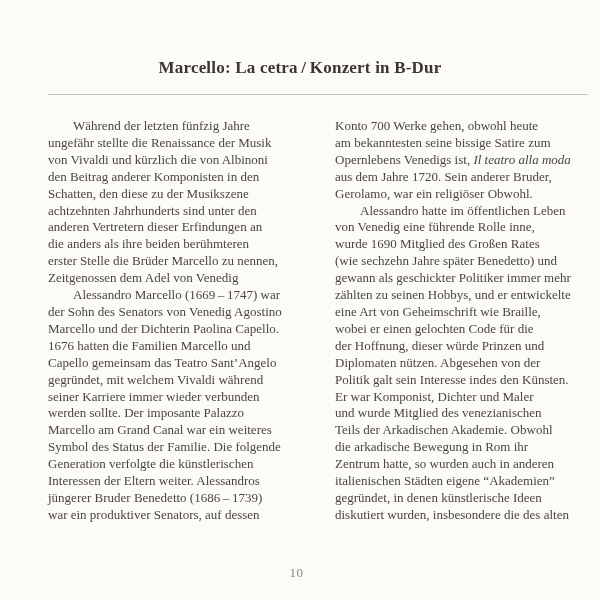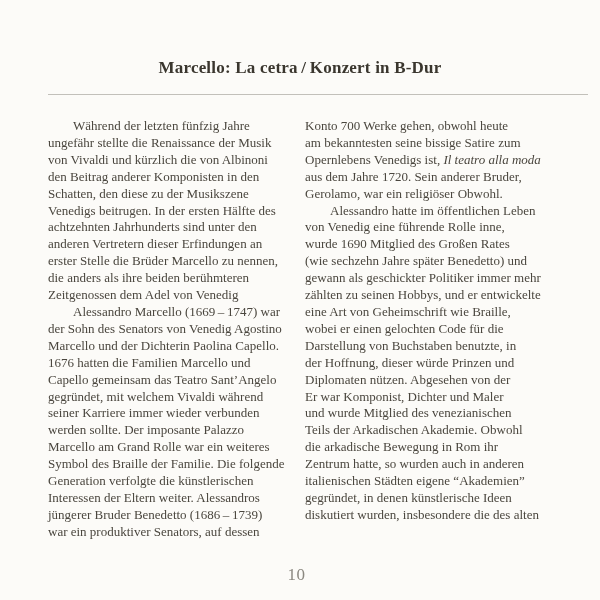--- a/index.html
+++ b/index.html
@@ -33,95 +33,95 @@
   }
   .rule{
     height:1px;
     background:var(--rule);
     margin:16px 12px 0 48px;
     width:540px;
   }
   .columns{
     display:flex;
     margin:23px 0 0 48px;
+    gap:30px;
   }
   .col{
     font-size:13px;
     line-height:16.9px;
   }
   .col.left{width:257px;}
   .col.right{width:253px;}
   .line{
     white-space:nowrap;
   }
   .line.indent{
     padding-left:25px;
   }
   .italic{font-style:italic;}
   .pagenum{
     position:absolute;
     left:0;right:7px;
     top:565px;
     text-align:center;
-    font-size:17px;
+    font-size:13px;
     color:var(--pagenum);
     letter-spacing:.5px;
   }
 </style>
 </head>
 <body>
 
 <div class="page">
   <h1 class="title">Marcello: La cetra / Konzert in B-Dur</h1>
   <div class="rule"></div>
   <div class="columns">
     <div class="col left" id="col-left">
         <div class="line indent"><span>Während der letzten fünfzig Jahre</span></div>
         <div class="line"><span>ungefähr stellte die Renaissance der Musik</span></div>
         <div class="line"><span>von Vivaldi und kürzlich die von Albinoni</span></div>
         <div class="line"><span>den Beitrag anderer Komponisten in den</span></div>
         <div class="line"><span>Schatten, den diese zu der Musikszene</span></div>
-        <div class="line"><span>Venedigs beitrugen. In der ersten Hälfte des</span></div>
         <div class="line"><span>achtzehnten Jahrhunderts sind unter den</span></div>
         <div class="line"><span>anderen Vertretern dieser Erfindungen an</span></div>
+        <div class="line"><span>die anders als ihre beiden berühmteren</span></div>
         <div class="line"><span>erster Stelle die Brüder Marcello zu nennen,</span></div>
-        <div class="line"><span>die anders als ihre beiden berühmteren</span></div>
         <div class="line"><span>Zeitgenossen dem Adel von Venedig</span></div>
         <div class="line indent"><span>Alessandro Marcello (1669 – 1747) war</span></div>
         <div class="line"><span>der Sohn des Senators von Venedig Agostino</span></div>
         <div class="line"><span>Marcello und der Dichterin Paolina Capello.</span></div>
         <div class="line"><span>1676 hatten die Familien Marcello und</span></div>
         <div class="line"><span>Capello gemeinsam das Teatro Sant’Angelo</span></div>
         <div class="line"><span>gegründet, mit welchem Vivaldi während</span></div>
         <div class="line"><span>seiner Karriere immer wieder verbunden</span></div>
         <div class="line"><span>werden sollte. Der imposante Palazzo</span></div>
-        <div class="line"><span>Marcello am Grand Rolle war ein weiteres</span></div>
-        <div class="line"><span>Symbol des Braille der Familie. Die folgende</span></div>
+        <div class="line"><span>Marcello am Grand Canal war ein weiteres</span></div>
+        <div class="line"><span>Symbol des Status der Familie. Die folgende</span></div>
         <div class="line"><span>Generation verfolgte die künstlerischen</span></div>
         <div class="line"><span>Interessen der Eltern weiter. Alessandros</span></div>
         <div class="line"><span>jüngerer Bruder Benedetto (1686 – 1739)</span></div>
         <div class="line"><span>war ein produktiver Senators, auf dessen</span></div>
       </div>
     <div class="col right" id="col-right">
         <div class="line"><span>Konto 700 Werke gehen, obwohl heute</span></div>
         <div class="line"><span>am bekanntesten seine bissige Satire zum</span></div>
         <div class="line"><span>Opernlebens Venedigs ist, </span><span class="italic">Il teatro alla moda</span></div>
         <div class="line"><span>aus dem Jahre 1720. Sein anderer Bruder,</span></div>
         <div class="line"><span>Gerolamo, war ein religiöser Obwohl.</span></div>
         <div class="line indent"><span>Alessandro hatte im öffentlichen Leben</span></div>
         <div class="line"><span>von Venedig eine führende Rolle inne,</span></div>
         <div class="line"><span>wurde 1690 Mitglied des Großen Rates</span></div>
         <div class="line"><span>(wie sechzehn Jahre später Benedetto) und</span></div>
         <div class="line"><span>gewann als geschickter Politiker immer mehr</span></div>
         <div class="line"><span>zählten zu seinen Hobbys, und er entwickelte</span></div>
         <div class="line"><span>eine Art von Geheimschrift wie Braille,</span></div>
         <div class="line"><span>wobei er einen gelochten Code für die</span></div>
-        <div class="line"><span>Darstellung von Buchstaben benutzte, in</span></div>
         <div class="line"><span>der Hoffnung, dieser würde Prinzen und</span></div>
         <div class="line"><span>Diplomaten nützen. Abgesehen von der</span></div>
+        <div class="line"><span>Politik galt sein Interesse indes den Künsten.</span></div>
         <div class="line"><span>Er war Komponist, Dichter und Maler</span></div>
         <div class="line"><span>und wurde Mitglied des venezianischen</span></div>
         <div class="line"><span>Teils der Arkadischen Akademie. Obwohl</span></div>
         <div class="line"><span>die arkadische Bewegung in Rom ihr</span></div>
         <div class="line"><span>Zentrum hatte, so wurden auch in anderen</span></div>
         <div class="line"><span>italienischen Städten eigene “Akademien”</span></div>
         <div class="line"><span>gegründet, in denen künstlerische Ideen</span></div>
         <div class="line"><span>diskutiert wurden, insbesondere die des alten</span></div>
       </div>
   </div>

